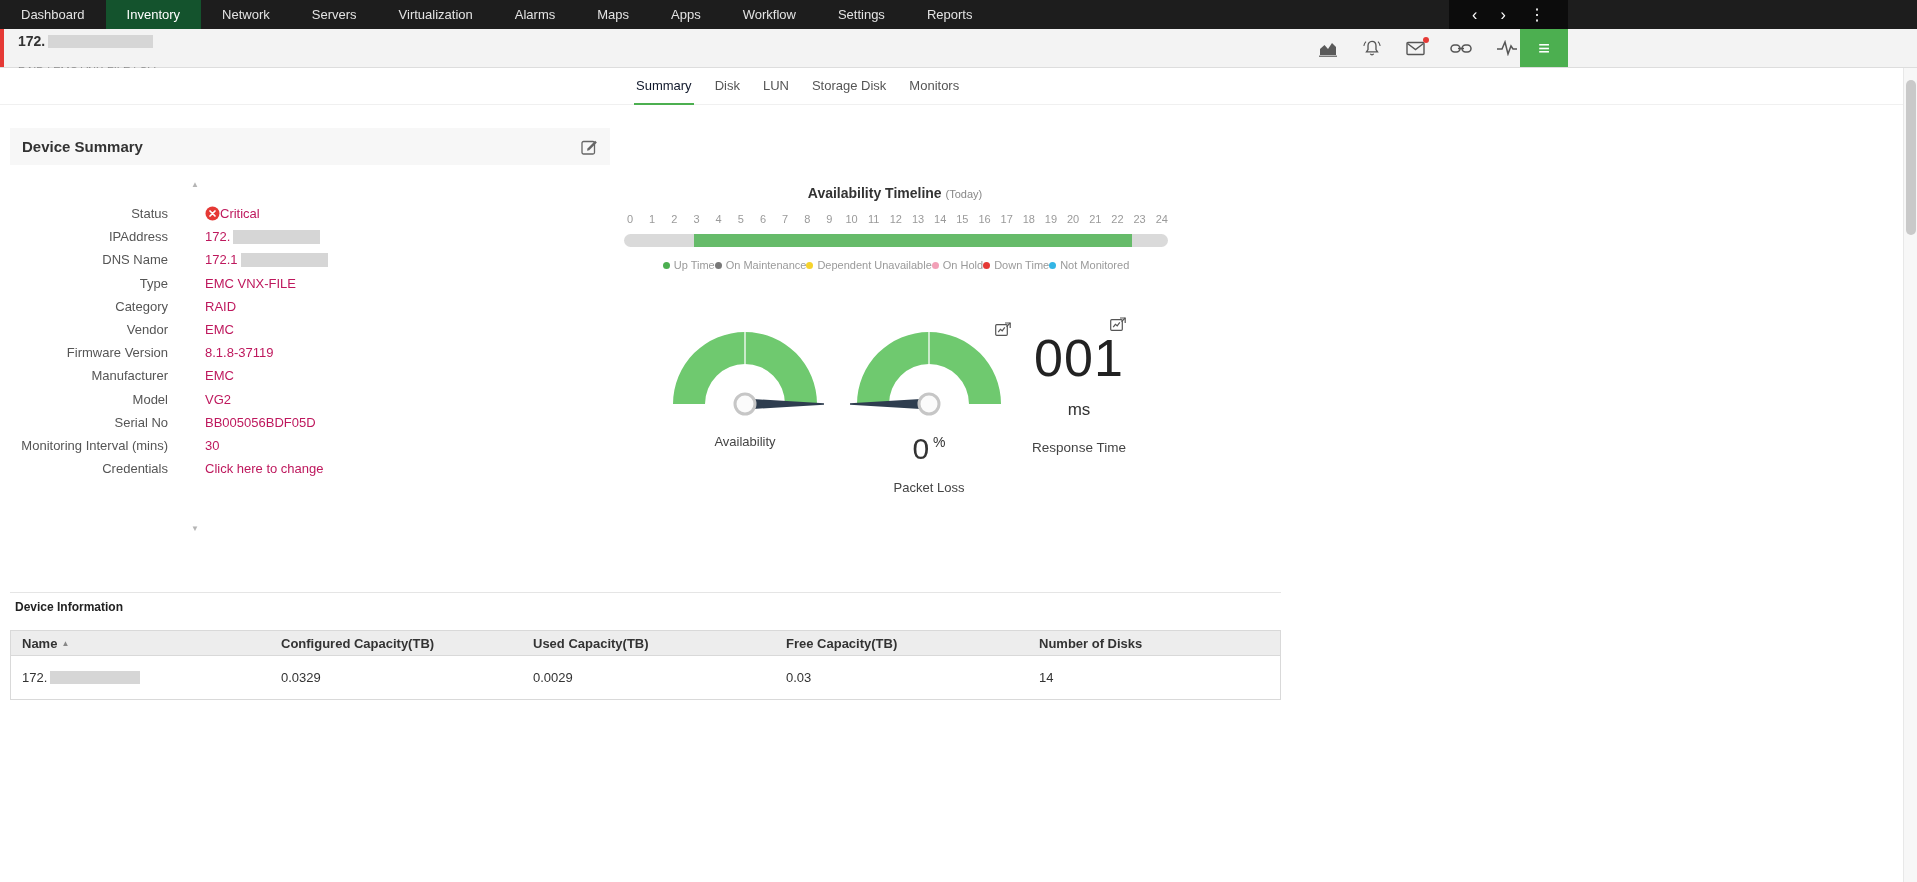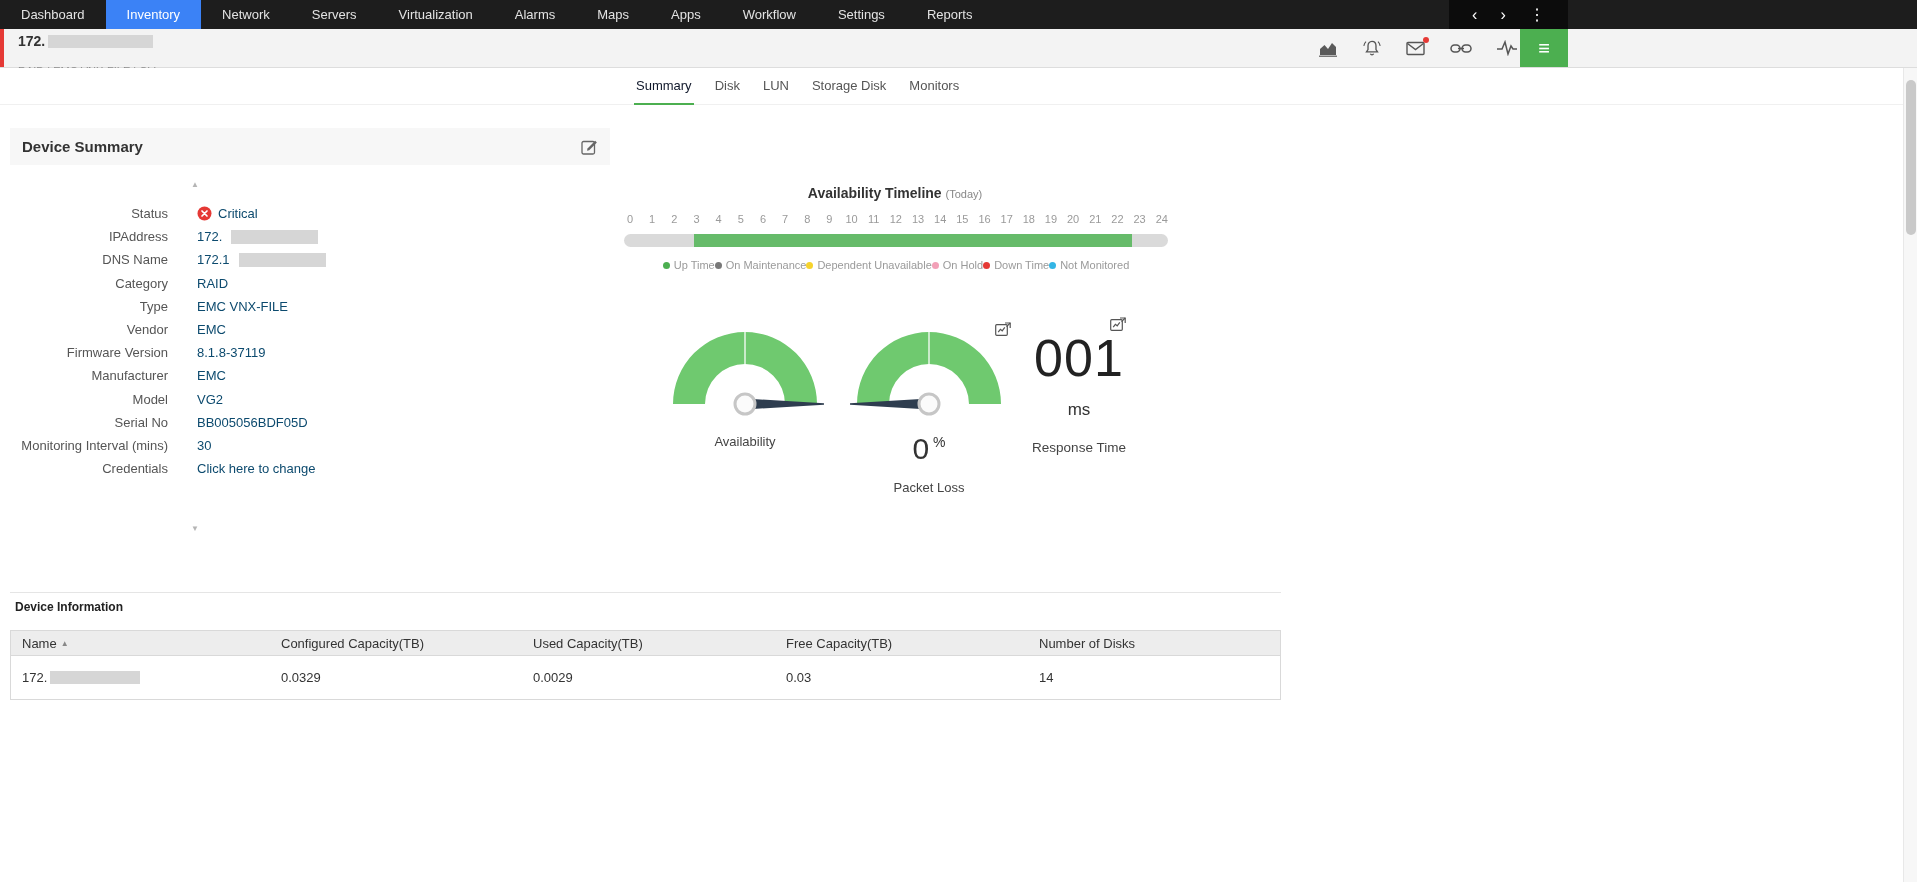--- a/index.html
+++ b/index.html
@@ -3,21 +3,21 @@
 <meta charset="utf-8">
 <style>
   * { margin:0; padding:0; box-sizing:border-box; }
   html,body { width:1917px; height:882px; }
   body { font-family:"Liberation Sans", sans-serif; background:#fff; overflow:hidden; position:relative; }
 
   
   .topnav { position:absolute; top:0; left:0; width:1917px; height:29px; background:#1d1d1d; }
   #nav-items { display:flex; height:29px; }
   .nav-item { padding:0 21px; line-height:29px; font-size:13px; color:#e3e3e3; cursor:pointer; white-space:nowrap; }
-  .nav-item.active { background:#3b82f6; color:#fff; }
+  .nav-item.active { background:#14532d; color:#fff; }
   .nav-right { position:absolute; left:1449px; top:0; width:119px; height:29px; background:#0c0c0c;
                display:flex; align-items:center; justify-content:space-evenly; color:#fff; }
   .nav-right span { font-size:16px; line-height:29px; cursor:pointer; }
 
   
   .subheader { position:absolute; top:29px; left:0; width:1917px; height:39px; background:#f3f3f3; border-bottom:1px solid #ddd; }
   .red-accent { position:absolute; left:0; top:0; width:4px; height:38px; background:#e53935; }
   .device-title { position:absolute; left:18px; top:4px; }
   .title-line { font-size:14px; font-weight:bold; color:#333; display:flex; align-items:center; }
   .redact { display:inline-block; width:87px; height:14px; background:#d6d6d6; margin-left:3px; }
@@ -40,21 +40,21 @@
   .panel { position:absolute; left:10px; top:128px; width:600px; }
   .panel-header { height:37px; background:#f7f7f7; display:flex; align-items:center; justify-content:space-between; padding:0 12px; }
   .panel-title { font-size:15px; font-weight:bold; color:#333; }
   .edit-icon { cursor:pointer; display:flex; }
   .scroll-hint { position:absolute; left:181px; font-size:8px; color:#b5b5b5; cursor:pointer; }
   .scroll-hint.up { top:52px; }
   .scroll-hint.down { top:396px; }
   #summary-fields { margin-top:37px; }
   .field-row { display:flex; align-items:center; height:23.2px; }
   .field-label { width:158px; text-align:right; font-size:13px; color:#555; }
-  .field-value { margin-left:29px; font-size:13px; color:#0c4a6e; display:flex; align-items:center; gap:6px; }
+  .field-value { margin-left:37px; font-size:13px; color:#be185d; display:flex; align-items:center; }
   .field-value.link-value { cursor:pointer; }
 
   
   .tl-title { position:absolute; left:630px; top:185px; width:530px; text-align:center; font-size:14px; font-weight:bold; color:#333; }
   .tl-title .today { font-size:11px; color:#888; font-weight:normal; }
   #ticks { position:absolute; left:619px; top:213px; width:554px; display:flex; justify-content:space-between; }
   .tick { width:22px; text-align:center; font-size:11px; color:#9a9a9a; }
   #timeline-bar { position:absolute; left:624px; top:234px; width:544px; height:13px; border-radius:7px; background:#dadada; overflow:hidden; }
   .segment { position:absolute; top:0; height:13px; }
   #legend { position:absolute; left:608px; top:259px; width:576px; display:flex; justify-content:center; align-items:center; }
@@ -74,21 +74,21 @@
   .rt-caption { margin-top:20px; font-size:13.5px; color:#444; }
   .quick-icon { position:absolute; cursor:pointer; }
   #qi-1 { left:995px; top:322px; }
   #qi-2 { left:1110px; top:317px; }
 
   
   .di-divider { position:absolute; left:10px; top:592px; width:1271px; border-top:1px solid #e5e5e5; }
   .di-title { position:absolute; left:15px; top:600px; font-size:12px; font-weight:bold; color:#222; }
   .table { position:absolute; left:10px; top:630px; width:1271px; }
   .thead { display:grid; grid-template-columns:259px 252px 253px 253px 1fr; background:#ededed; border:1px solid #d9d9d9; height:26px; align-items:center; }
-  .th { font-size:13px; font-weight:normal; color:#333; padding-left:11px; display:flex; align-items:center; gap:4px; cursor:pointer; }
+  .th { font-size:13px; font-weight:bold; color:#333; padding-left:11px; display:flex; align-items:center; gap:4px; cursor:pointer; }
   .sort { font-size:8px; color:#888; }
   .tr { display:grid; grid-template-columns:259px 252px 253px 253px 1fr; height:44px; align-items:center;
         border:1px solid #d9d9d9; border-top:none; background:#fff; }
   .td { font-size:13px; color:#333; padding-left:11px; display:flex; align-items:center; }
 
   
   .scrollbar { position:absolute; left:1903px; top:68px; width:14px; height:814px; background:#f7f7f7; border-left:1px solid #e8e8e8; }
   .scroll-thumb { position:absolute; left:2px; top:12px; width:10px; height:155px; background:#c9c9c9; border-radius:5px; cursor:pointer; }
 </style>
 </head>
@@ -202,26 +202,26 @@
         </div>
       </div>
       <div class="field-row">
         <div class="field-label">DNS Name</div>
         <div class="field-value">
           <span>172.1</span>
           <span class="redact"></span>
         </div>
       </div>
       <div class="field-row">
+        <div class="field-label">Type</div>
+        <div class="field-value">EMC VNX-FILE</div>
+      </div>
+      <div class="field-row">
         <div class="field-label">Category</div>
         <div class="field-value">RAID</div>
-      </div>
-      <div class="field-row">
-        <div class="field-label">Type</div>
-        <div class="field-value">EMC VNX-FILE</div>
       </div>
       <div class="field-row">
         <div class="field-label">Vendor</div>
         <div class="field-value">EMC</div>
       </div>
       <div class="field-row">
         <div class="field-label">Firmware Version</div>
         <div class="field-value">8.1.8-37119</div>
       </div>
       <div class="field-row">

